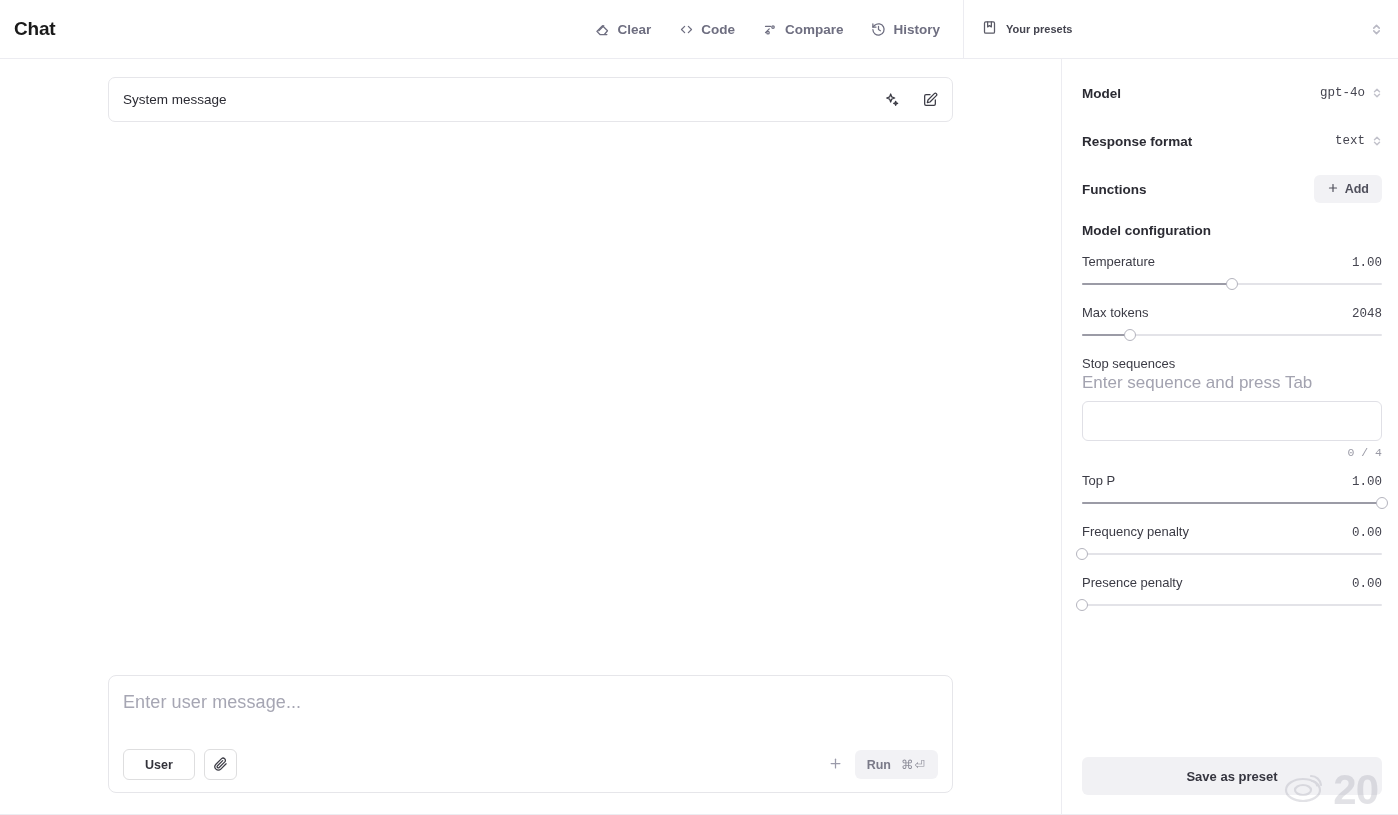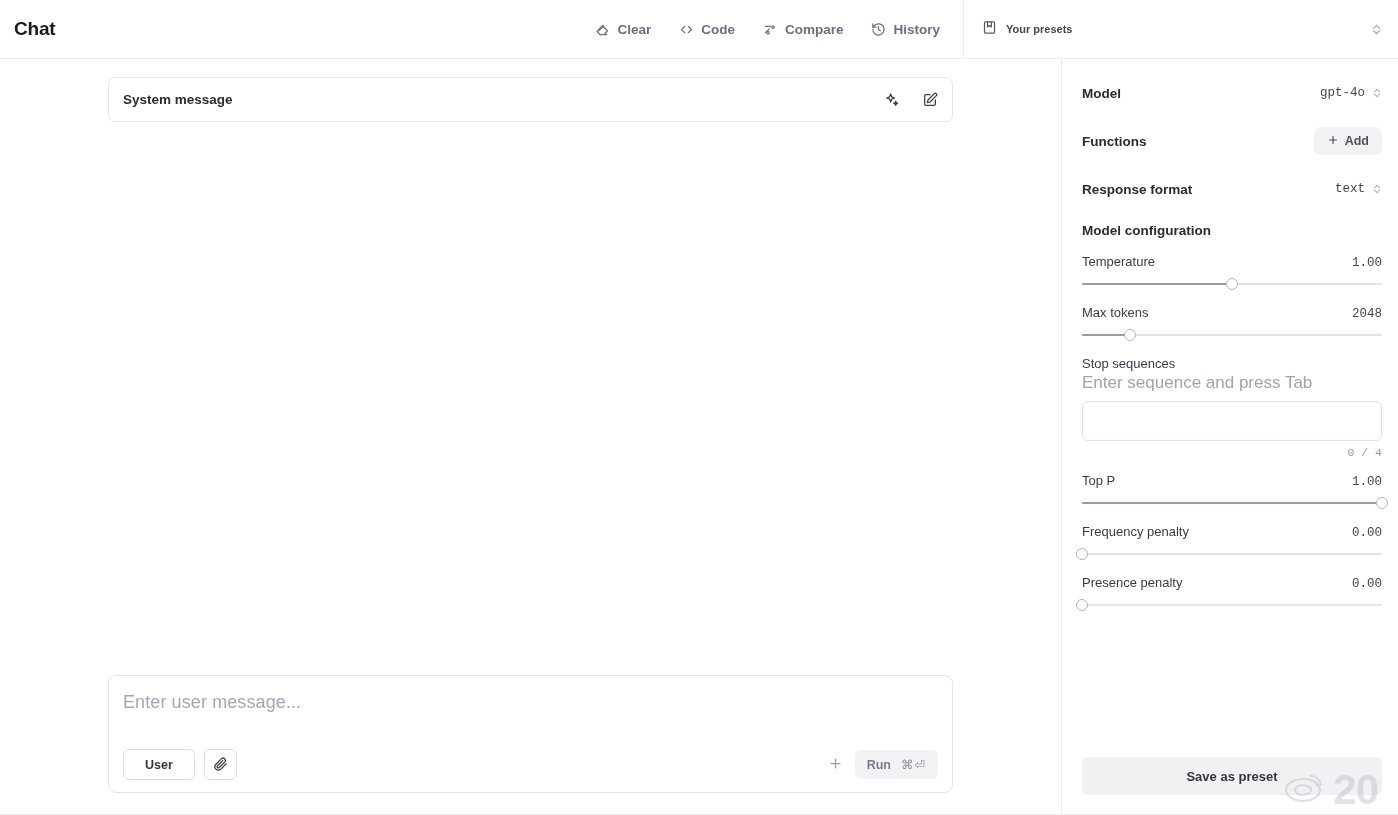--- a/index.html
+++ b/index.html
@@ -108,21 +108,21 @@
     border-radius: 7px;
     height: 45px;
     display: flex;
     align-items: center;
     padding: 0 14px;
     background: #fff;
     flex: 0 0 auto;
   }
   .system-label {
     font-size: 13.5px;
-    font-weight: 700;
+    font-weight: 400;
     color: #2b2b33;
   }
   .system-icons {
     margin-left: auto;
     display: flex;
     align-items: center;
     gap: 22px;
   }
   .icon-btn {
     background: transparent;
@@ -511,43 +511,43 @@
         <span class="row-value">gpt-4o</span>
         <span class="sel-caret">
           <svg width="10" height="12" viewBox="0 0 12 14" fill="none" stroke="#c2c2cb" stroke-width="1.7" stroke-linecap="round" stroke-linejoin="round">
             <polyline points="3 5.5 6 2.5 9 5.5"></polyline>
               <polyline points="3 8.5 6 11.5 9 8.5"></polyline>
           </svg>
         </span>
       </div>
 
       <div class="row">
+        <span class="row-label">Response format</span>
+        <span class="row-value">text</span>
+        <span class="sel-caret">
+          <svg width="10" height="12" viewBox="0 0 12 14" fill="none" stroke="#c2c2cb" stroke-width="1.7" stroke-linecap="round" stroke-linejoin="round">
+            <polyline points="3 5.5 6 2.5 9 5.5"></polyline>
+              <polyline points="3 8.5 6 11.5 9 8.5"></polyline>
+          </svg>
+        </span>
+      </div>
+
+      <div class="row">
         <span class="row-label">Functions</span>
         <button class="add-btn">
           <span>
             <svg width="12" height="12" viewBox="0 0 24 24" fill="none" stroke="currentColor" stroke-width="2.4" stroke-linecap="round">
               <line x1="12" y1="5" x2="12" y2="19"></line>
                 <line x1="5" y1="12" x2="19" y2="12"></line>
             </svg>
           </span>
           <span>Add</span>
         </button>
       </div>
 
-      <div class="row">
-        <span class="row-label">Response format</span>
-        <span class="row-value">text</span>
-        <span class="sel-caret">
-          <svg width="10" height="12" viewBox="0 0 12 14" fill="none" stroke="#c2c2cb" stroke-width="1.7" stroke-linecap="round" stroke-linejoin="round">
-            <polyline points="3 5.5 6 2.5 9 5.5"></polyline>
-              <polyline points="3 8.5 6 11.5 9 8.5"></polyline>
-          </svg>
-        </span>
-      </div>
-
       <div class="section-title">Model configuration</div>
 
       <div class="param">
         <div class="param-head">
           <span class="param-name">Temperature</span>
           <span class="param-val">1.00</span>
         </div>
         <div class="slider">
           <div class="slider-track"></div>
           <div class="slider-fill" style="width: 50%;"></div>

